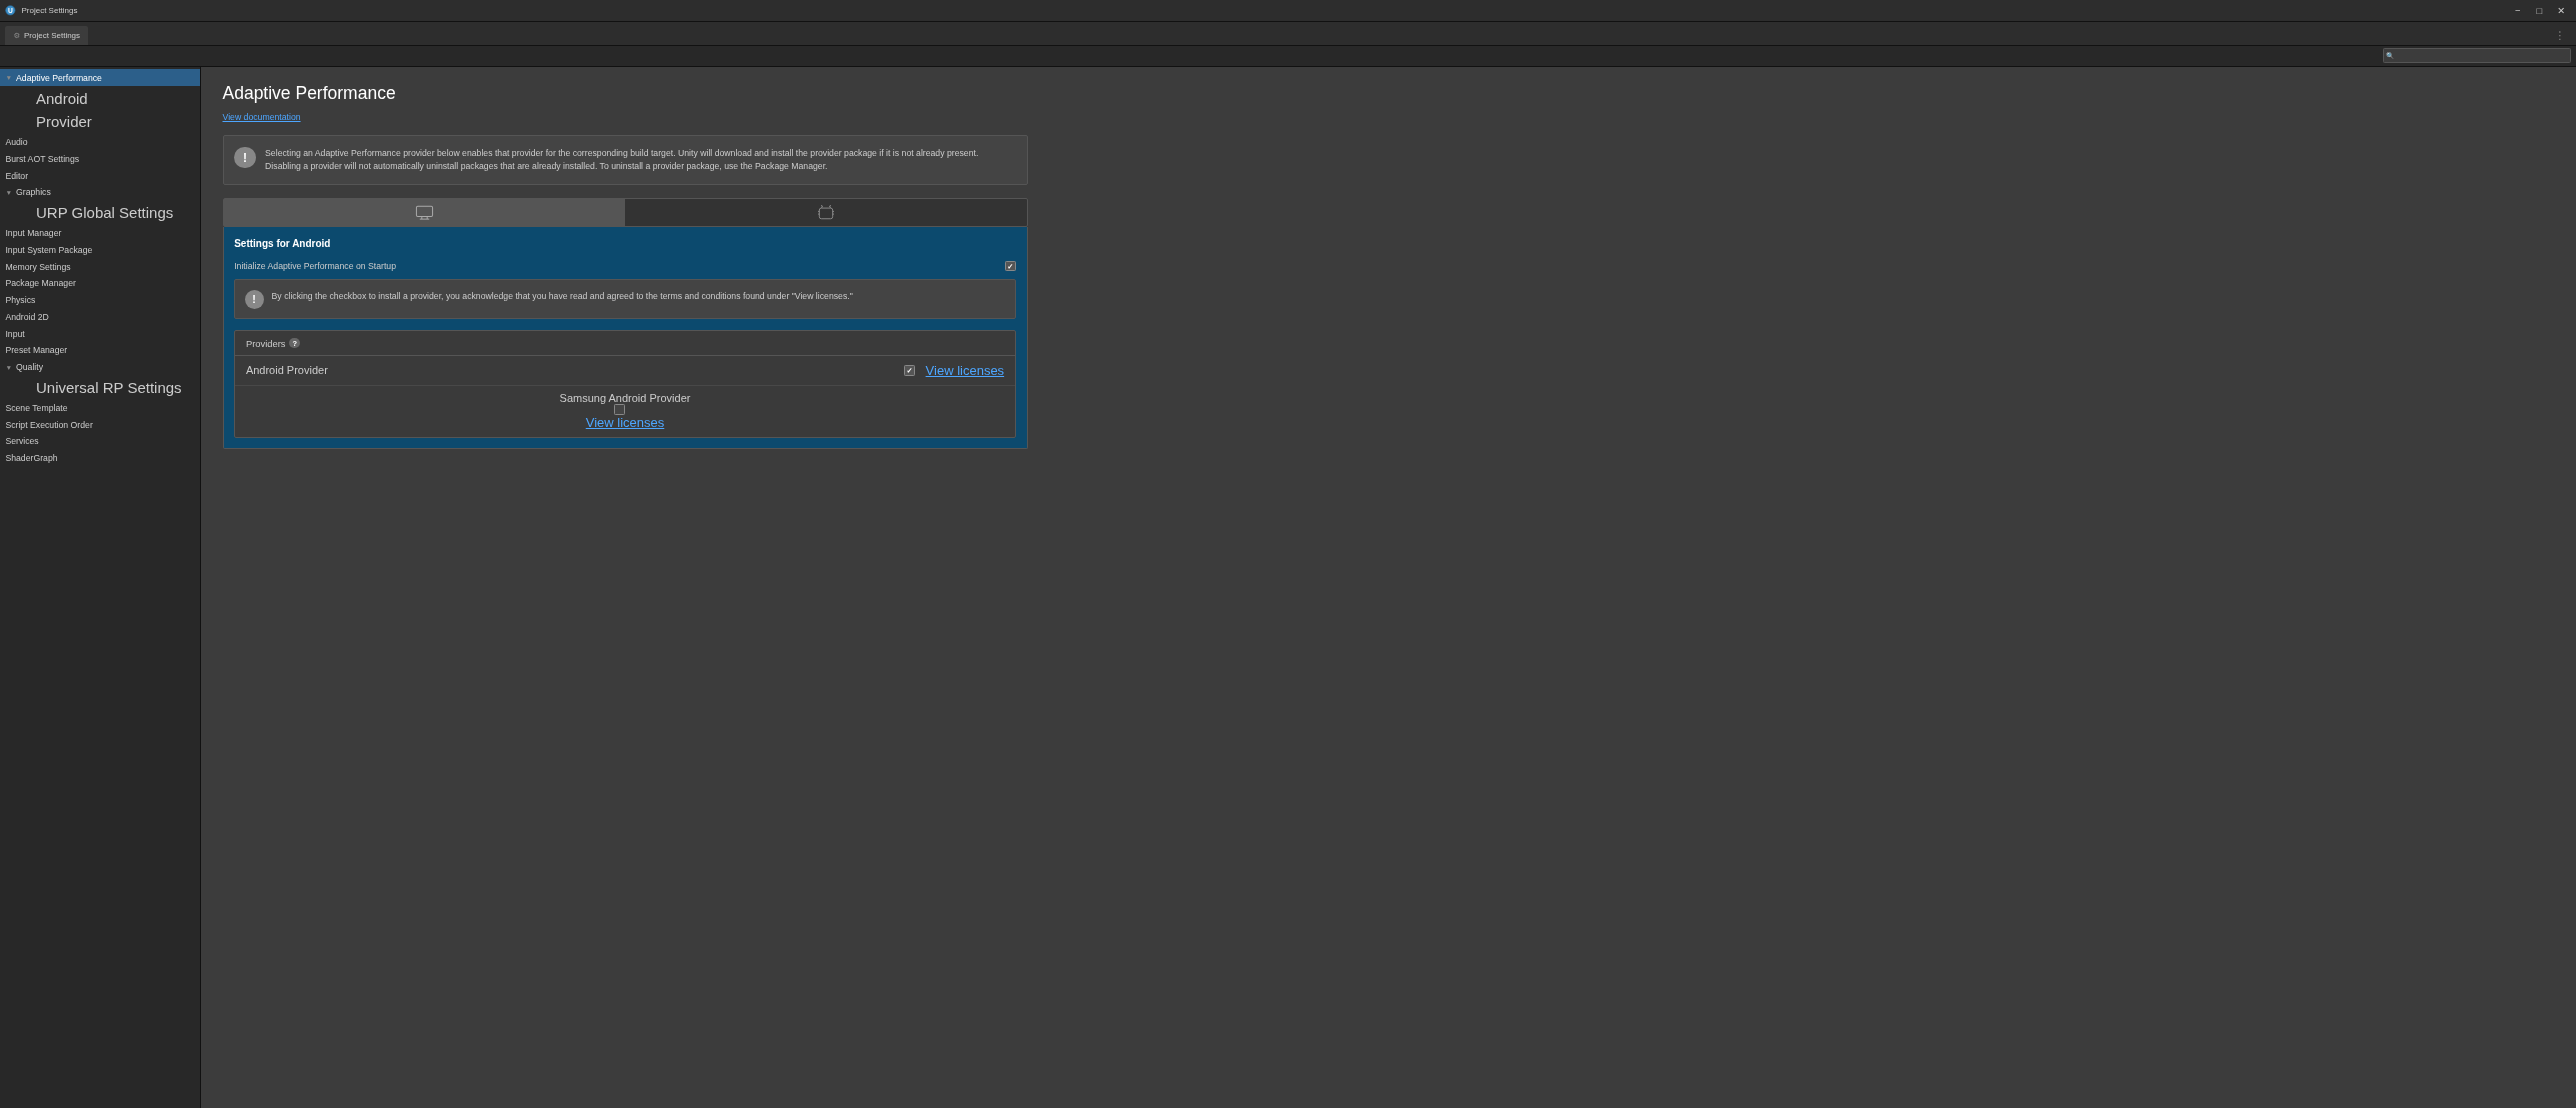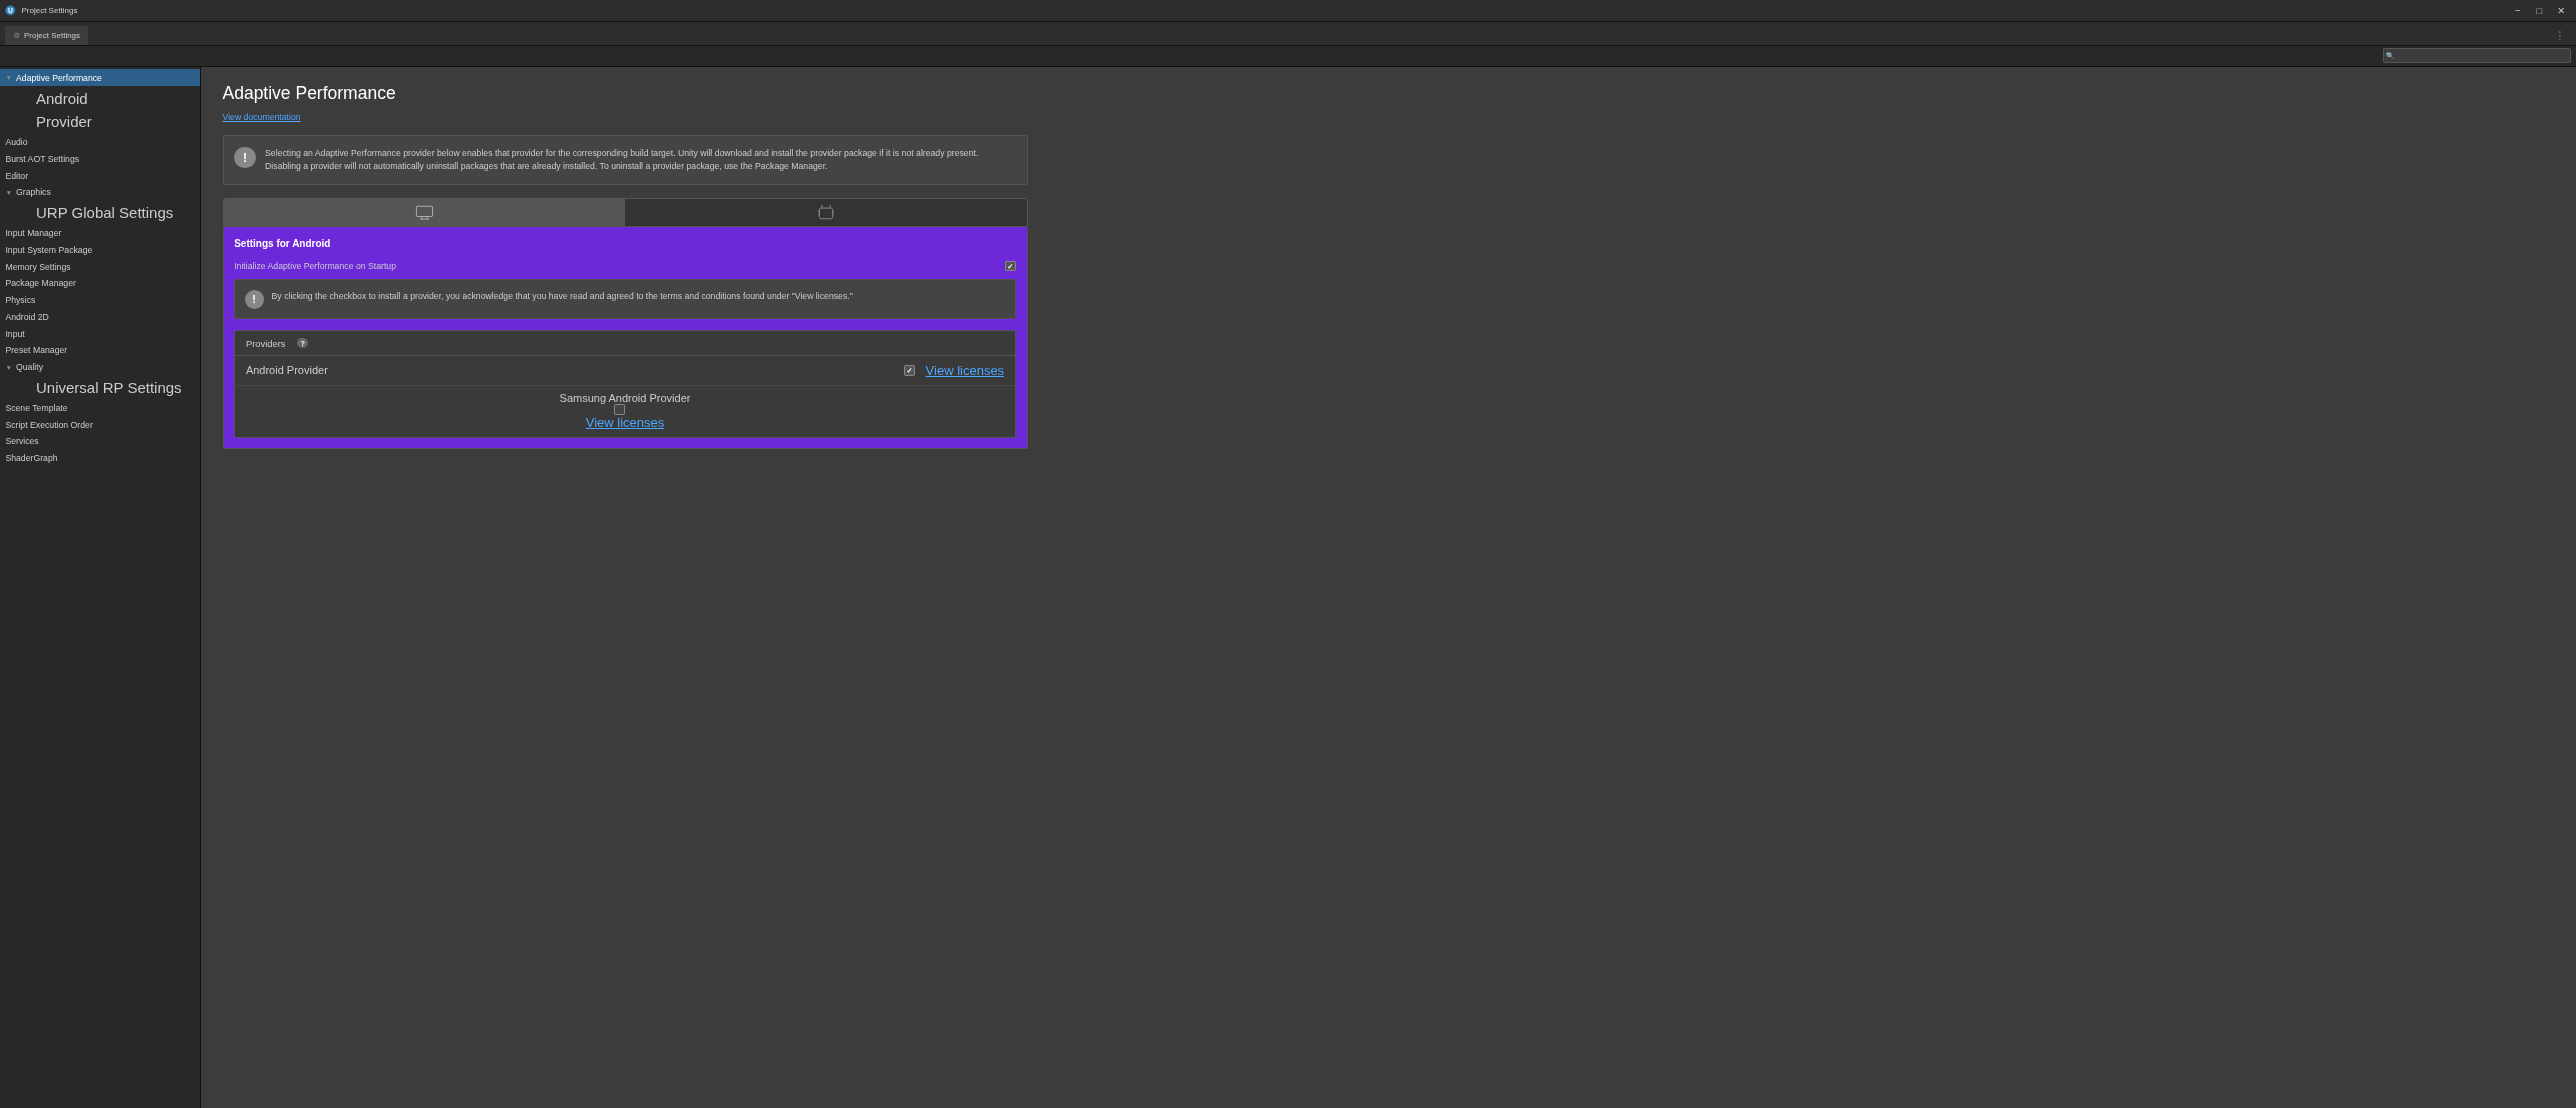--- a/index.html
+++ b/index.html
@@ -244,21 +244,21 @@
       color: #aaa;
       font-size: 13.4px;
     }
     .platform-tab.active {
       background: #555;
       color: #fff;
     }
 
     
     .settings-panel {
-      background: #6d28d9;
+      background: #0c4a6e;
       border: 0.7px solid #555;
       border-top: none;
       border-radius: 0 0 2px 2px;
       padding: 10.7px;
       margin-bottom: 2.7px;
     }
 
     .settings-title {
       font-size: 10px;
       font-weight: 600;
@@ -332,21 +332,21 @@
     .providers-section {
       border: 0.7px solid #555;
       border-radius: 2px;
       background: #3a3a3a;
     }
     .providers-header {
       padding: 6.7px 10.7px;
       border-bottom: 0.7px solid #555;
       display: flex;
       align-items: center;
-      gap: 12px;
+      gap: 4px;
       font-size: 9.4px;
       color: #cccccc;
     }
     .help-icon {
       width: 10.7px;
       height: 10.7px;
       border-radius: 50%;
       background: #666;
       color: #fff;
       display: flex;

